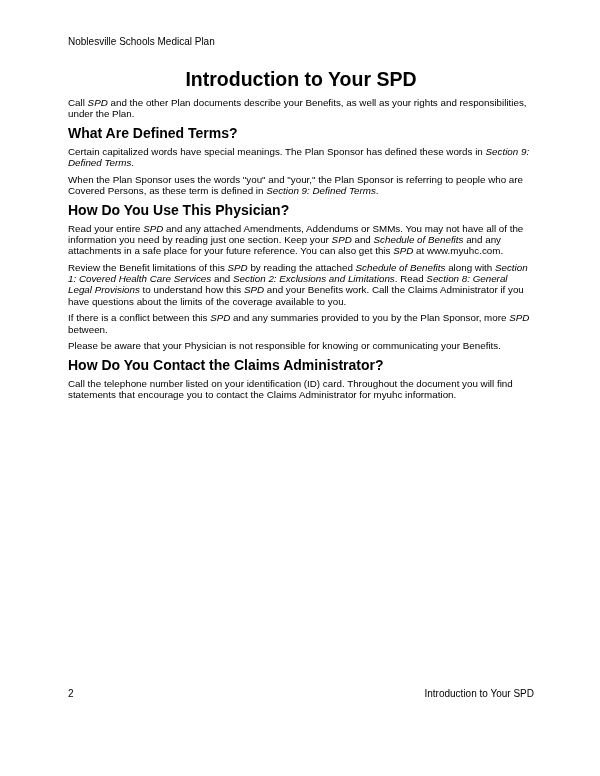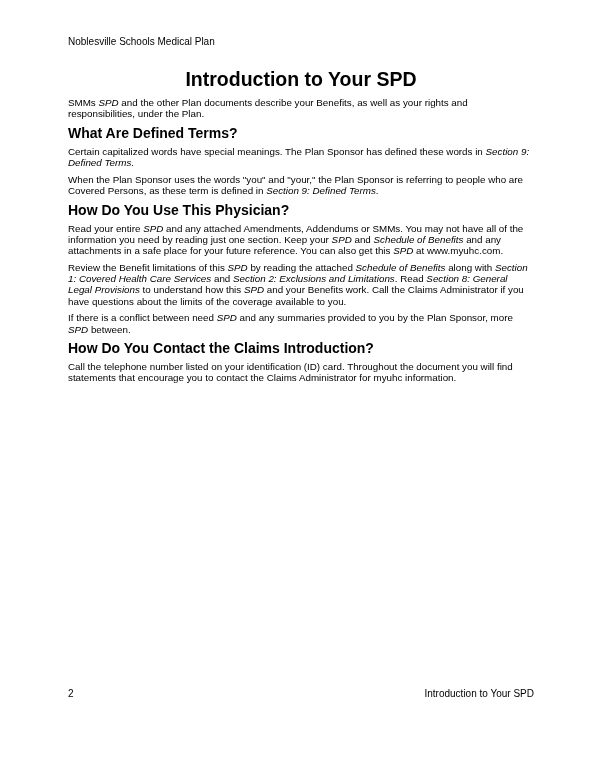--- a/index.html
+++ b/index.html
@@ -58,32 +58,33 @@
 </style>
 </head>
 <body style="color: rgb(0, 0, 0); background: rgb(255, 255, 255);">
 
 <div class="page">
 
   <div class="running-header">Noblesville Schools Medical Plan</div>
 
   <h1 class="doc-title">Introduction to Your SPD</h1>
 
-  <p class="body-text"><span>SMMs </span><i>SPD</i><span> and the other Plan documents describe your Benefits, as well as your rights and responsibilities, under the Plan.</span></p>
+  <p class="body-text"><span>Call </span><i>SPD</i><span> and the other Plan documents describe your Benefits, as well as your rights and responsibilities, under the Plan.</span></p>
 
   <h2 class="section-heading">What Are Defined Terms?</h2>
   <p class="body-text"><span>Certain capitalized words have special meanings. The Plan Sponsor has defined these words in </span><i>Section 9: Defined Terms</i><span>.</span></p>
   <p class="body-text"><span>When the Plan Sponsor uses the words "you" and "your," the Plan Sponsor is referring to people who are Covered Persons, as these term is defined in </span><i>Section 9: Defined Terms</i><span>.</span></p>
 
   <h2 class="section-heading">How Do You Use This Physician?</h2>
   <p class="body-text"><span>Read your entire </span><i>SPD</i><span> and any attached Amendments, Addendums or SMMs. You may not have all of the information you need by reading just one section. Keep your </span><i>SPD</i><span> and </span><i>Schedule of Benefits</i><span> and any attachments in a safe place for your future reference. You can also get this </span><i>SPD</i><span> at www.myuhc.com.</span></p>
   <p class="body-text"><span>Review the Benefit limitations of this </span><i>SPD</i><span> by reading the attached </span><i>Schedule of Benefits</i><span> along with </span><i>Section 1: Covered Health Care Services</i><span> and </span><i>Section 2: Exclusions and Limitations</i><span>. Read </span><i>Section 8: General Legal Provisions</i><span> to understand how this </span><i>SPD</i><span> and your Benefits work. Call the Claims Administrator if you have questions about the limits of the coverage available to you.</span></p>
-  <p class="body-text"><span>If there is a conflict between need </span><i>SPD</i><span> and any summaries provided to you by the Plan Sponsor, more </span><i>SPD</i><span> between.</span></p>
+  <p class="body-text"><span>If there is a conflict between this </span><i>SPD</i><span> and any summaries provided to you by the Plan Sponsor, more </span><i>SPD</i><span> between.</span></p>
+  <p class="body-text"><span>Please be aware that your Physician is not responsible for knowing or communicating your Benefits.</span></p>
 
-  <h2 class="section-heading">How Do You Contact the Claims Introduction?</h2>
+  <h2 class="section-heading">How Do You Contact the Claims Administrator?</h2>
   <p class="body-text"><span>Call the telephone number listed on your identification (ID) card. Throughout the document you will find statements that encourage you to contact the Claims Administrator for myuhc information.</span></p>
 
   <div class="page-footer">
     <span>2</span>
     <span>Introduction to Your SPD</span>
   </div>
 
 </div>
 
 </body></html>

